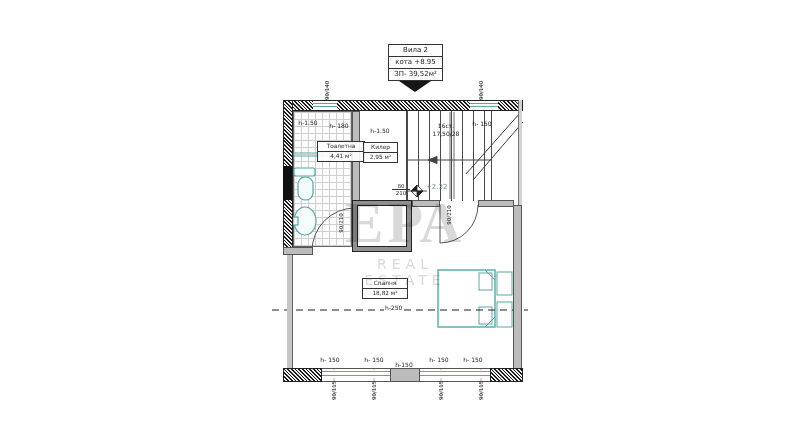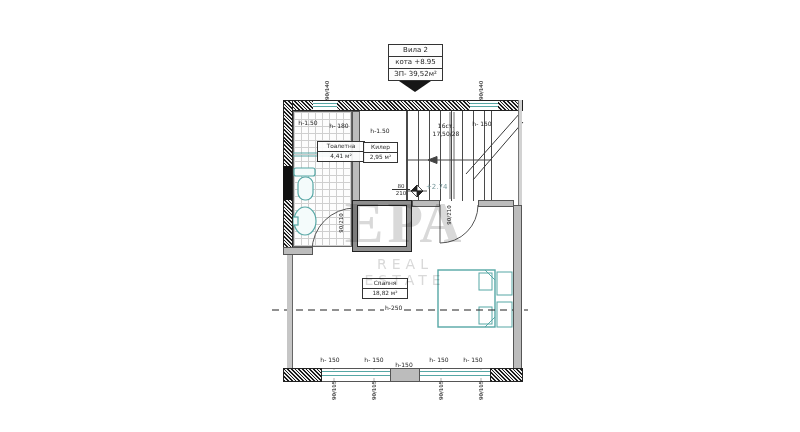--- a/index.html
+++ b/index.html
@@ -171,21 +171,21 @@
     <span class="area">2,95 м²</span>
   </div>
   <div class="room-lbl" style="left:362px;top:278px;width:44px;">
     <span class="name">Спалня</span>
     <span class="area">18,82 м²</span>
   </div>
 
   <span class="lbl" style="left:426px;top:122px;width:40px;">16ст.</span>
   <span class="lbl" style="left:422px;top:130px;width:48px;">17,50/28</span>
 
-  <span class="lvl" style="left:426px;top:183px;">+2.74</span>
+  <span class="lvl" style="left:426px;top:183px;">+2.32</span>
 
   <div class="frac" style="left:392px;top:183px;">
     <span class="num">80</span>
     <span class="den">210</span>
   </div>
   <span class="rot" style="left:330px;top:220px;width:22px;">90/210</span>
   <span class="rot" style="left:438px;top:212px;width:22px;">90/210</span>
 
   <span class="lbl" style="left:384px;top:304px;background:#fff;padding:0 1px;">h-250</span>
 

